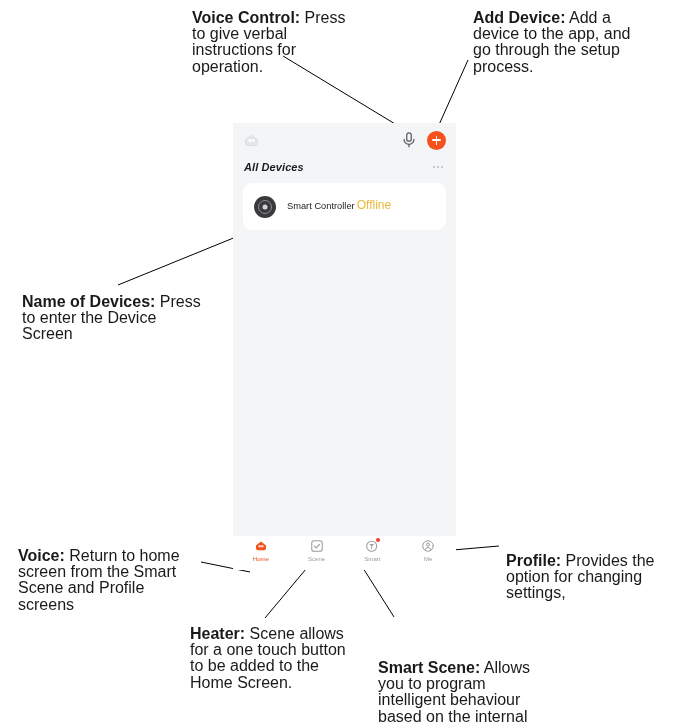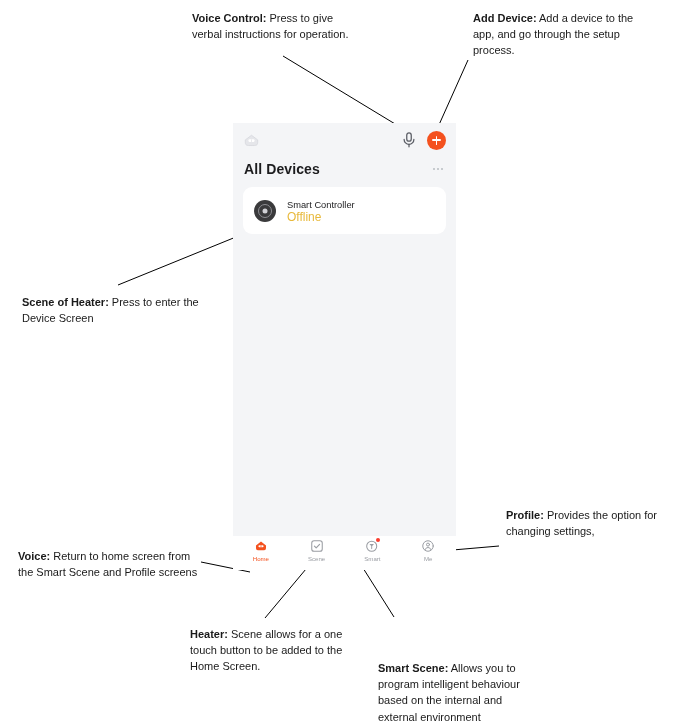--- a/index.html
+++ b/index.html
@@ -12,36 +12,36 @@
     height: 726px;
     position: relative;
     font-family: "Liberation Sans", sans-serif;
     color: #000000;
     overflow: hidden;
   }
 
   
   .callout {
     position: absolute;
-    font-size: 11px;
+    font-size: 16px;
     line-height: 16.2px;
     color: #1a1a1a;
     font-family: "Liberation Sans", sans-serif;
   }
   .callout b {
     font-weight: bold;
   }
 
   .cal-voice   { left: 192px; top: 10px;  width: 168px; }
   .cal-add     { left: 473px; top: 10px;  width: 162px; }
   .cal-heater  { left: 22px;  top: 294px; width: 180px; }
   .cal-home    { left: 18px;  top: 548px; width: 180px; }
   .cal-scene   { left: 190px; top: 626px; width: 170px; }
   .cal-smart   { left: 378px; top: 625px; width: 160px; margin-top: 35px; }
-  .cal-profile { left: 506px; top: 507px; width: 162px; }
+  .cal-profile { left: 506px; top: 553px; width: 162px; }
 
   
   .leaders {
     position: absolute;
     left: 0; top: 0;
     width: 673px; height: 726px;
     pointer-events: none;
   }
 
   
@@ -105,24 +105,25 @@
   .add-btn::before { width: 9px; height: 1.8px; }
   .add-btn::after  { width: 1.8px; height: 9px; }
 
   
   .section-row {
     display: flex;
     align-items: center;
     padding: 4px 11px 10px 11px;
   }
   .section-title {
-    font-size: 14px;
+    font-size: 11px;
     font-weight: bold;
     color: #1c1c1e;
     letter-spacing: 0.1px;
+    font-style: italic;
   }
   .section-row .spacer { flex: 1 1 auto; }
   .dots {
     display: flex;
     gap: 1.6px;
     align-items: center;
     padding: 4px 2px;
   }
   .dots i {
     width: 2.2px; height: 2.2px;
@@ -161,21 +162,21 @@
   }
   .device-icon .ring::after {
     content: "";
     position: absolute;
     left: 50%; top: 50%;
     transform: translate(-50%, -50%);
     width: 5px; height: 5px;
     border-radius: 50%;
     background: #d1d1d6;
   }
-  .device-text { display: flex; flex-direction: column; gap: 2px; }
+  .device-text { display: flex; flex-direction: row; gap: 2px; }
   .device-name {
     font-size: 9.3px;
     color: #1c1c1e;
     line-height: 11px;
   }
   .device-status {
     font-size: 12px;
     color: #e8b93b;
     line-height: 9px;
   }
@@ -240,21 +241,21 @@
 
 <div class="callout cal-voice">
   <b>Voice Control:</b><span> Press to give verbal instructions for operation.</span>
 </div>
 
 <div class="callout cal-add">
   <b>Add Device:</b><span> Add a device to the app, and go through the setup process.</span>
 </div>
 
 <div class="callout cal-heater">
-  <b>Scene of Heater:</b><span> Press to enter the Device Screen</span>
+  <b>Name of Devices:</b><span> Press to enter the Device Screen</span>
 </div>
 
 <div class="callout cal-home">
   <b>Voice:</b><span> Return to home screen from the Smart Scene and Profile screens</span>
 </div>
 
 <div class="callout cal-scene">
   <b>Heater:</b><span> Scene allows for a one touch button to be added to the Home Screen.</span>
 </div>
 

